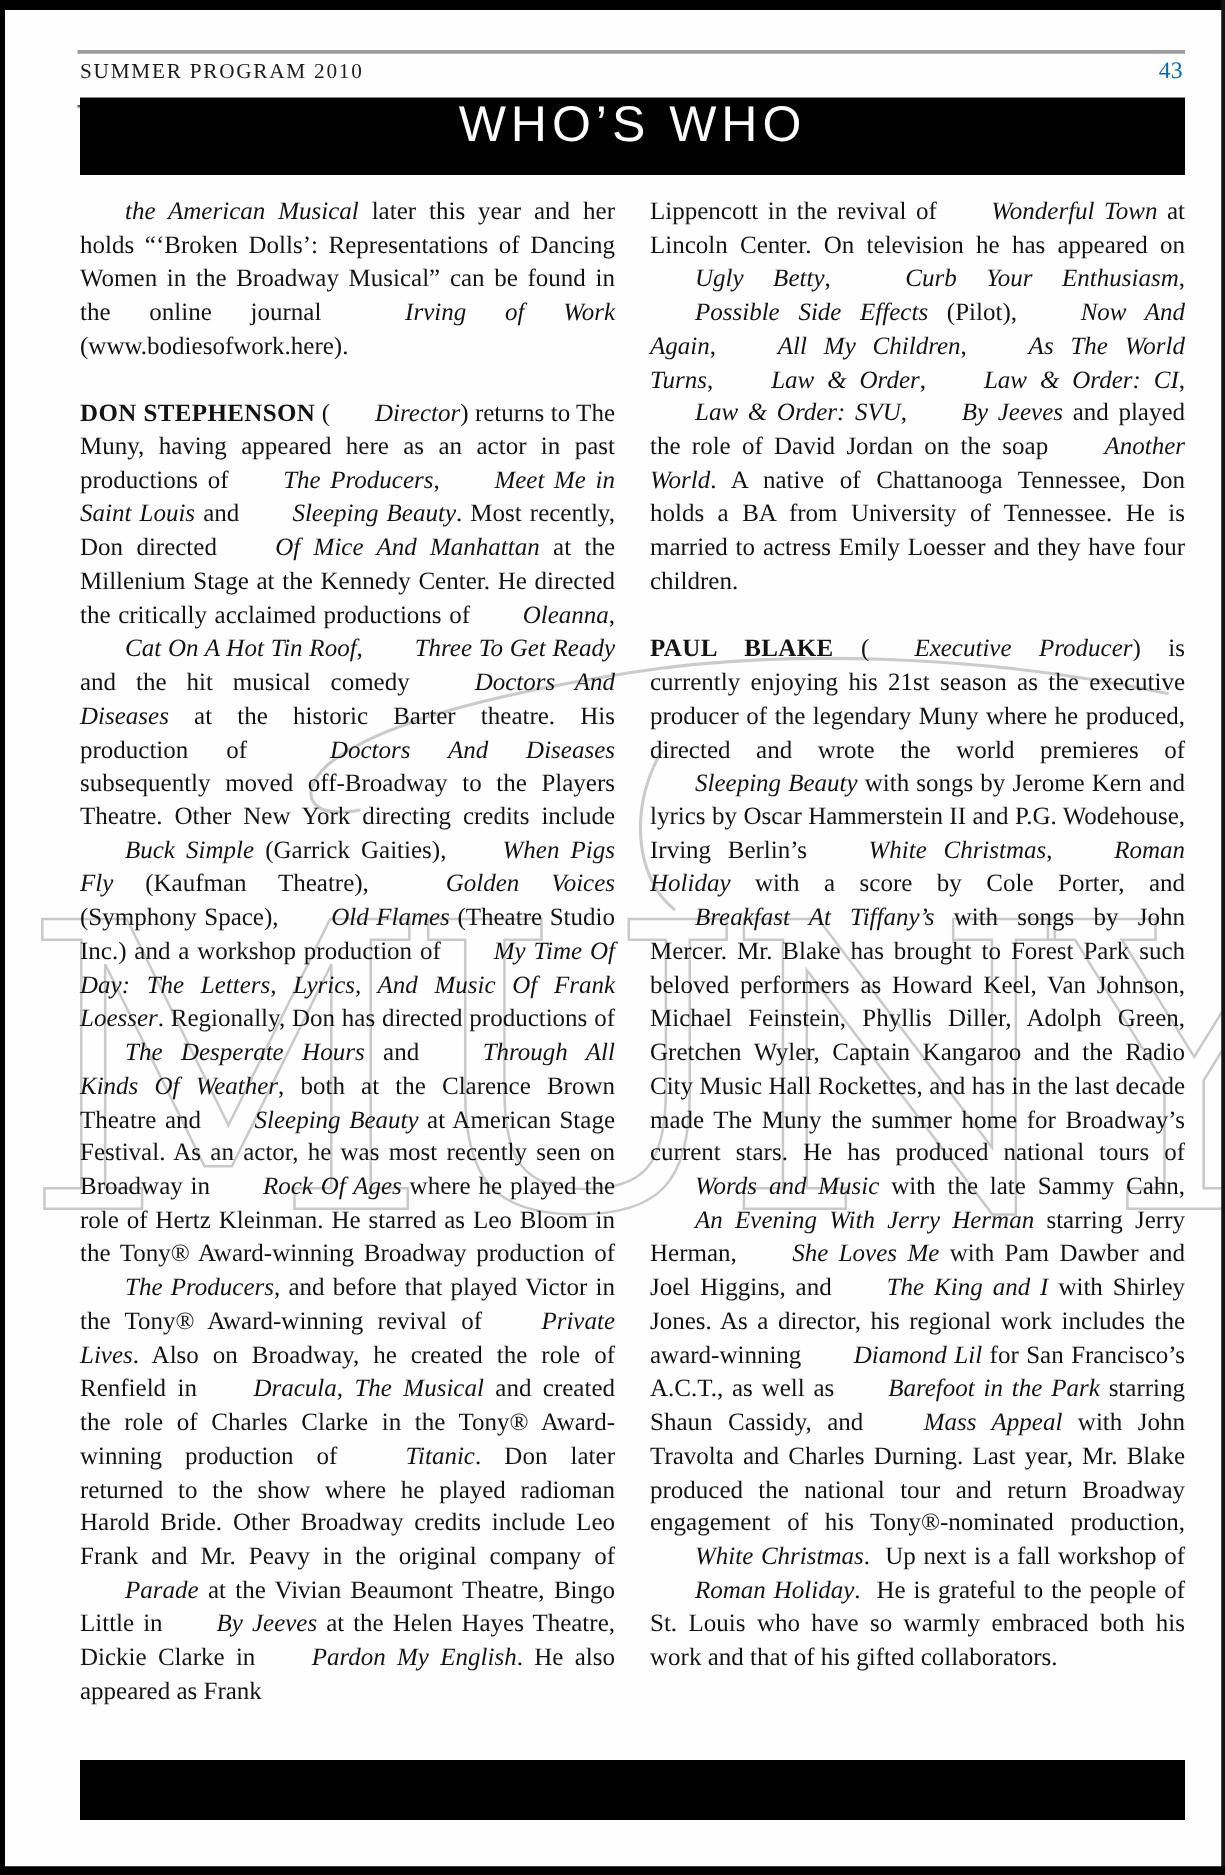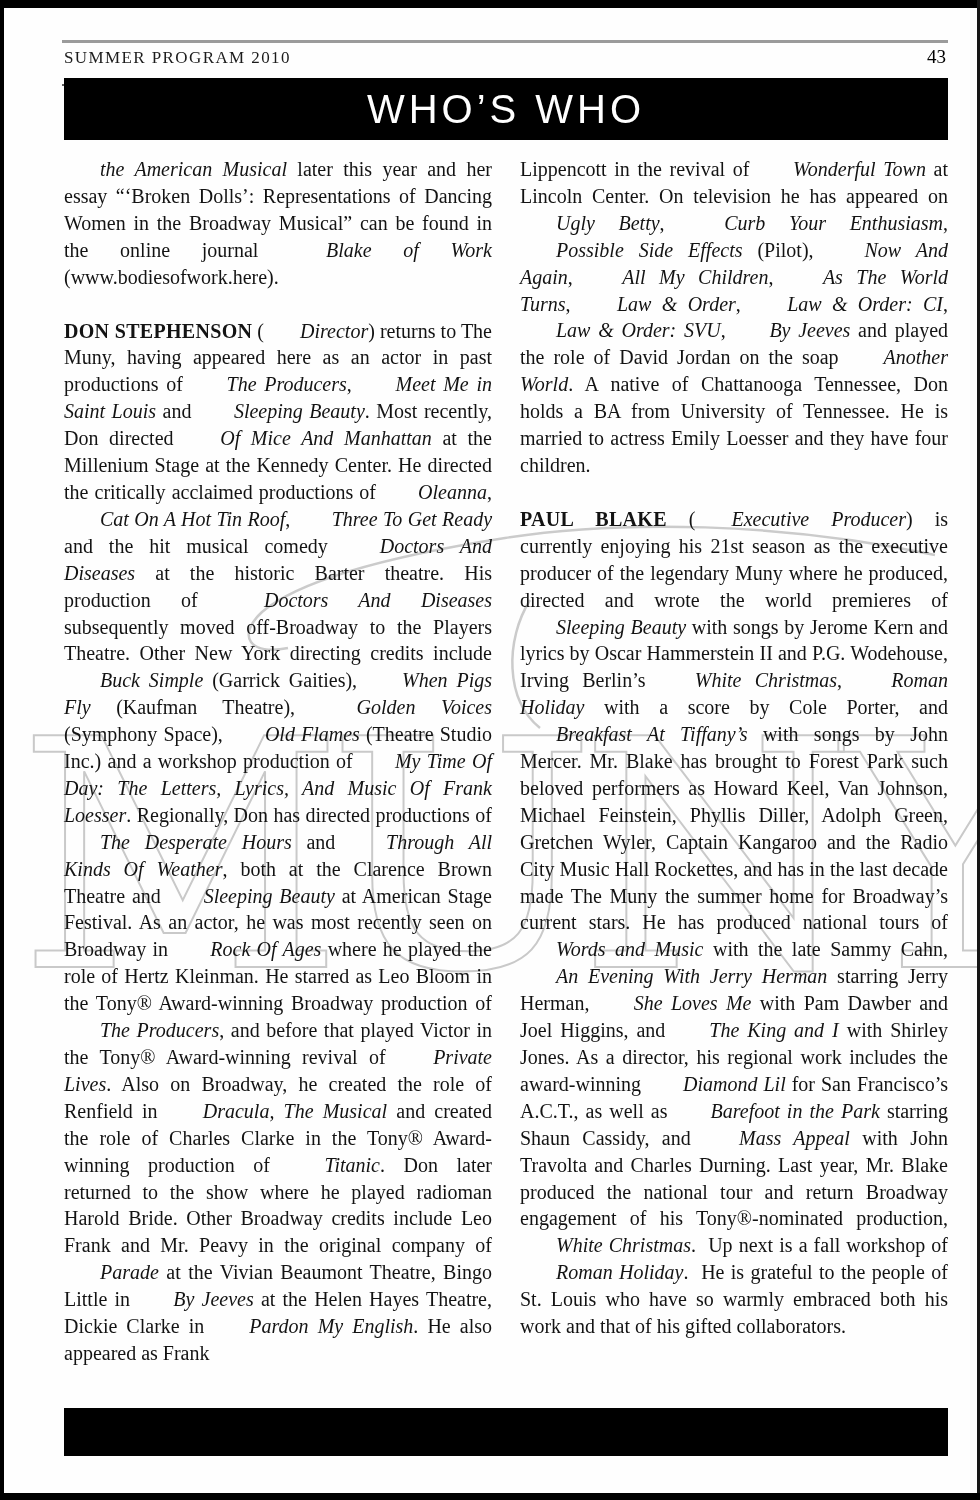--- a/index.html
+++ b/index.html
@@ -19,27 +19,27 @@
   .edge-bottom { position: absolute; bottom: 0; left: 0; width: 100%; height: 7px; background: #000; z-index: 5; }
 
   
   .header { position: absolute; left: 62px; top: 40px; width: 886px; z-index: 2; }
   .rule-top { height: 3px; background: #9b9b9b; }
   .header-row {
     display: flex; justify-content: space-between; align-items: baseline;
     padding: 3px 2px 16px 2px;
   }
   .header-title { font-size: 17px; letter-spacing: 1.4px; color: #1c1c1c; }
-  .page-number  { font-size: 19px; color: #000000; }
+  .page-number  { font-size: 19px; color: #0369a1; }
   .rule-bottom { height: 2px; background: #5e5e5e; }
 
   
   .banner {
     position: absolute; left: 64px; top: 78px; width: 884px; height: 62px;
-    background: #000; display: flex; align-items: center; justify-content: center; z-index: 2;
+    background: #000; display: flex; align-items: flex-start; justify-content: center; z-index: 2;
   }
   .banner-title {
     color: #fff; font-family: "Liberation Sans", sans-serif;
     font-size: 40px; font-weight: 400; letter-spacing: 4px;
   }
 
   
   .watermark-the, .watermark-muny {
     position: absolute; z-index: 0; line-height: 1; white-space: nowrap;
     font-family: "DejaVu Serif", serif;
@@ -94,21 +94,21 @@
     </div>
     <div class="rule-bottom"></div>
   </div>
 
   <div class="banner">
     <span class="banner-title">WHO’S WHO</span>
   </div>
 
   <div class="columns">
     <div class="col">
-      <p class="para"><i>the American Musical</i><span> later this year and her essay “‘Broken Dolls’: Representations of Dancing Women in the Broadway Musical” can be found in the online journal </span><i>Blake of Work</i><span> (www.bodiesofwork.here).</span></p>
+      <p class="para"><i>the American Musical</i><span> later this year and her holds “‘Broken Dolls’: Representations of Dancing Women in the Broadway Musical” can be found in the online journal </span><i>Irving of Work</i><span> (www.bodiesofwork.here).</span></p>
       <p class="para"><b>DON STEPHENSON</b><span> (</span><i>Director</i><span>) returns to The Muny, having appeared here as an actor in past productions of </span><i>The Producers</i><span>, </span><i>Meet Me in Saint Louis</i><span> and </span><i>Sleeping Beauty</i><span>. Most recently, Don directed </span><i>Of Mice And Manhattan</i><span> at the Millenium Stage at the Kennedy Center. He directed the critically acclaimed productions of </span><i>Oleanna</i><span>, </span><i>Cat On A Hot Tin Roof</i><span>, </span><i>Three To Get Ready</i><span> and the hit musical comedy </span><i>Doctors And Diseases</i><span> at the historic Barter theatre. His production of </span><i>Doctors And Diseases</i><span> subsequently moved off-Broadway to the Players Theatre. Other New York directing credits include </span><i>Buck Simple</i><span> (Garrick Gaities), </span><i>When Pigs Fly</i><span> (Kaufman Theatre), </span><i>Golden Voices</i><span> (Symphony Space), </span><i>Old Flames</i><span> (Theatre Studio Inc.) and a workshop production of </span><i>My Time Of Day: The Letters, Lyrics, And Music Of Frank Loesser</i><span>. Regionally, Don has directed productions of </span><i>The Desperate Hours</i><span> and </span><i>Through All Kinds Of Weather</i><span>, both at the Clarence Brown Theatre and </span><i>Sleeping Beauty</i><span> at American Stage Festival. As an actor, he was most recently seen on Broadway in </span><i>Rock Of Ages</i><span> where he played the role of Hertz Kleinman. He starred as Leo Bloom in the Tony® Award-winning Broadway production of </span><i>The Producers</i><span>, and before that played Victor in the Tony® Award-winning revival of </span><i>Private Lives</i><span>. Also on Broadway, he created the role of Renfield in </span><i>Dracula, The Musical</i><span> and created the role of Charles Clarke in the Tony® Award-winning production of </span><i>Titanic</i><span>. Don later returned to the show where he played radioman Harold Bride. Other Broadway credits include Leo Frank and Mr. Peavy in the original company of </span><i>Parade</i><span> at the Vivian Beaumont Theatre, Bingo Little in </span><i>By Jeeves</i><span> at the Helen Hayes Theatre, Dickie Clarke in </span><i>Pardon My English</i><span>. He also appeared as Frank</span></p>
     </div>
     <div class="col">
       <p class="para"><span>Lippencott in the revival of </span><i>Wonderful Town</i><span> at Lincoln Center. On television he has appeared on </span><i>Ugly Betty</i><span>, </span><i>Curb Your Enthusiasm</i><span>, </span><i>Possible Side Effects</i><span> (Pilot), </span><i>Now And Again</i><span>, </span><i>All My Children</i><span>, </span><i>As The World Turns</i><span>, </span><i>Law &amp; Order</i><span>, </span><i>Law &amp; Order: CI</i><span>, </span><i>Law &amp; Order: SVU</i><span>, </span><i>By Jeeves</i><span> and played the role of David Jordan on the soap </span><i>Another World</i><span>. A native of Chattanooga Tennessee, Don holds a BA from University of Tennessee. He is married to actress Emily Loesser and they have four children.</span></p>
       <p class="para"><b>PAUL BLAKE</b><span> (</span><i>Executive Producer</i><span>) is currently enjoying his 21st season as the executive producer of the legendary Muny where he produced, directed and wrote the world premieres of </span><i>Sleeping Beauty</i><span> with songs by Jerome Kern and lyrics by Oscar Hammerstein II and P.G. Wodehouse, Irving Berlin’s </span><i>White Christmas</i><span>, </span><i>Roman Holiday</i><span> with a score by Cole Porter, and </span><i>Breakfast At Tiffany’s</i><span> with songs by John Mercer. Mr. Blake has brought to Forest Park such beloved performers as Howard Keel, Van Johnson, Michael Feinstein, Phyllis Diller, Adolph Green, Gretchen Wyler, Captain Kangaroo and the Radio City Music Hall Rockettes, and has in the last decade made The Muny the summer home for Broadway’s current stars. He has produced national tours of </span><i>Words and Music</i><span> with the late Sammy Cahn, </span><i>An Evening With Jerry Herman</i><span> starring Jerry Herman, </span><i>She Loves Me</i><span> with Pam Dawber and Joel Higgins, and </span><i>The King and I</i><span> with Shirley Jones. As a director, his regional work includes the award-winning </span><i>Diamond Lil</i><span> for San Francisco’s A.C.T., as well as </span><i>Barefoot in the Park</i><span> starring Shaun Cassidy, and </span><i>Mass Appeal</i><span> with John Travolta and Charles Durning. Last year, Mr. Blake produced the national tour and return Broadway engagement of his Tony®-nominated production, </span><i>White Christmas</i><span>.&nbsp; Up next is a fall workshop of </span><i>Roman Holiday</i><span>.&nbsp; He is grateful to the people of St. Louis who have so warmly embraced both his work and that of his gifted collaborators.</span></p>
     </div>
   </div>
 
   <div class="footer-bar"></div>
 

